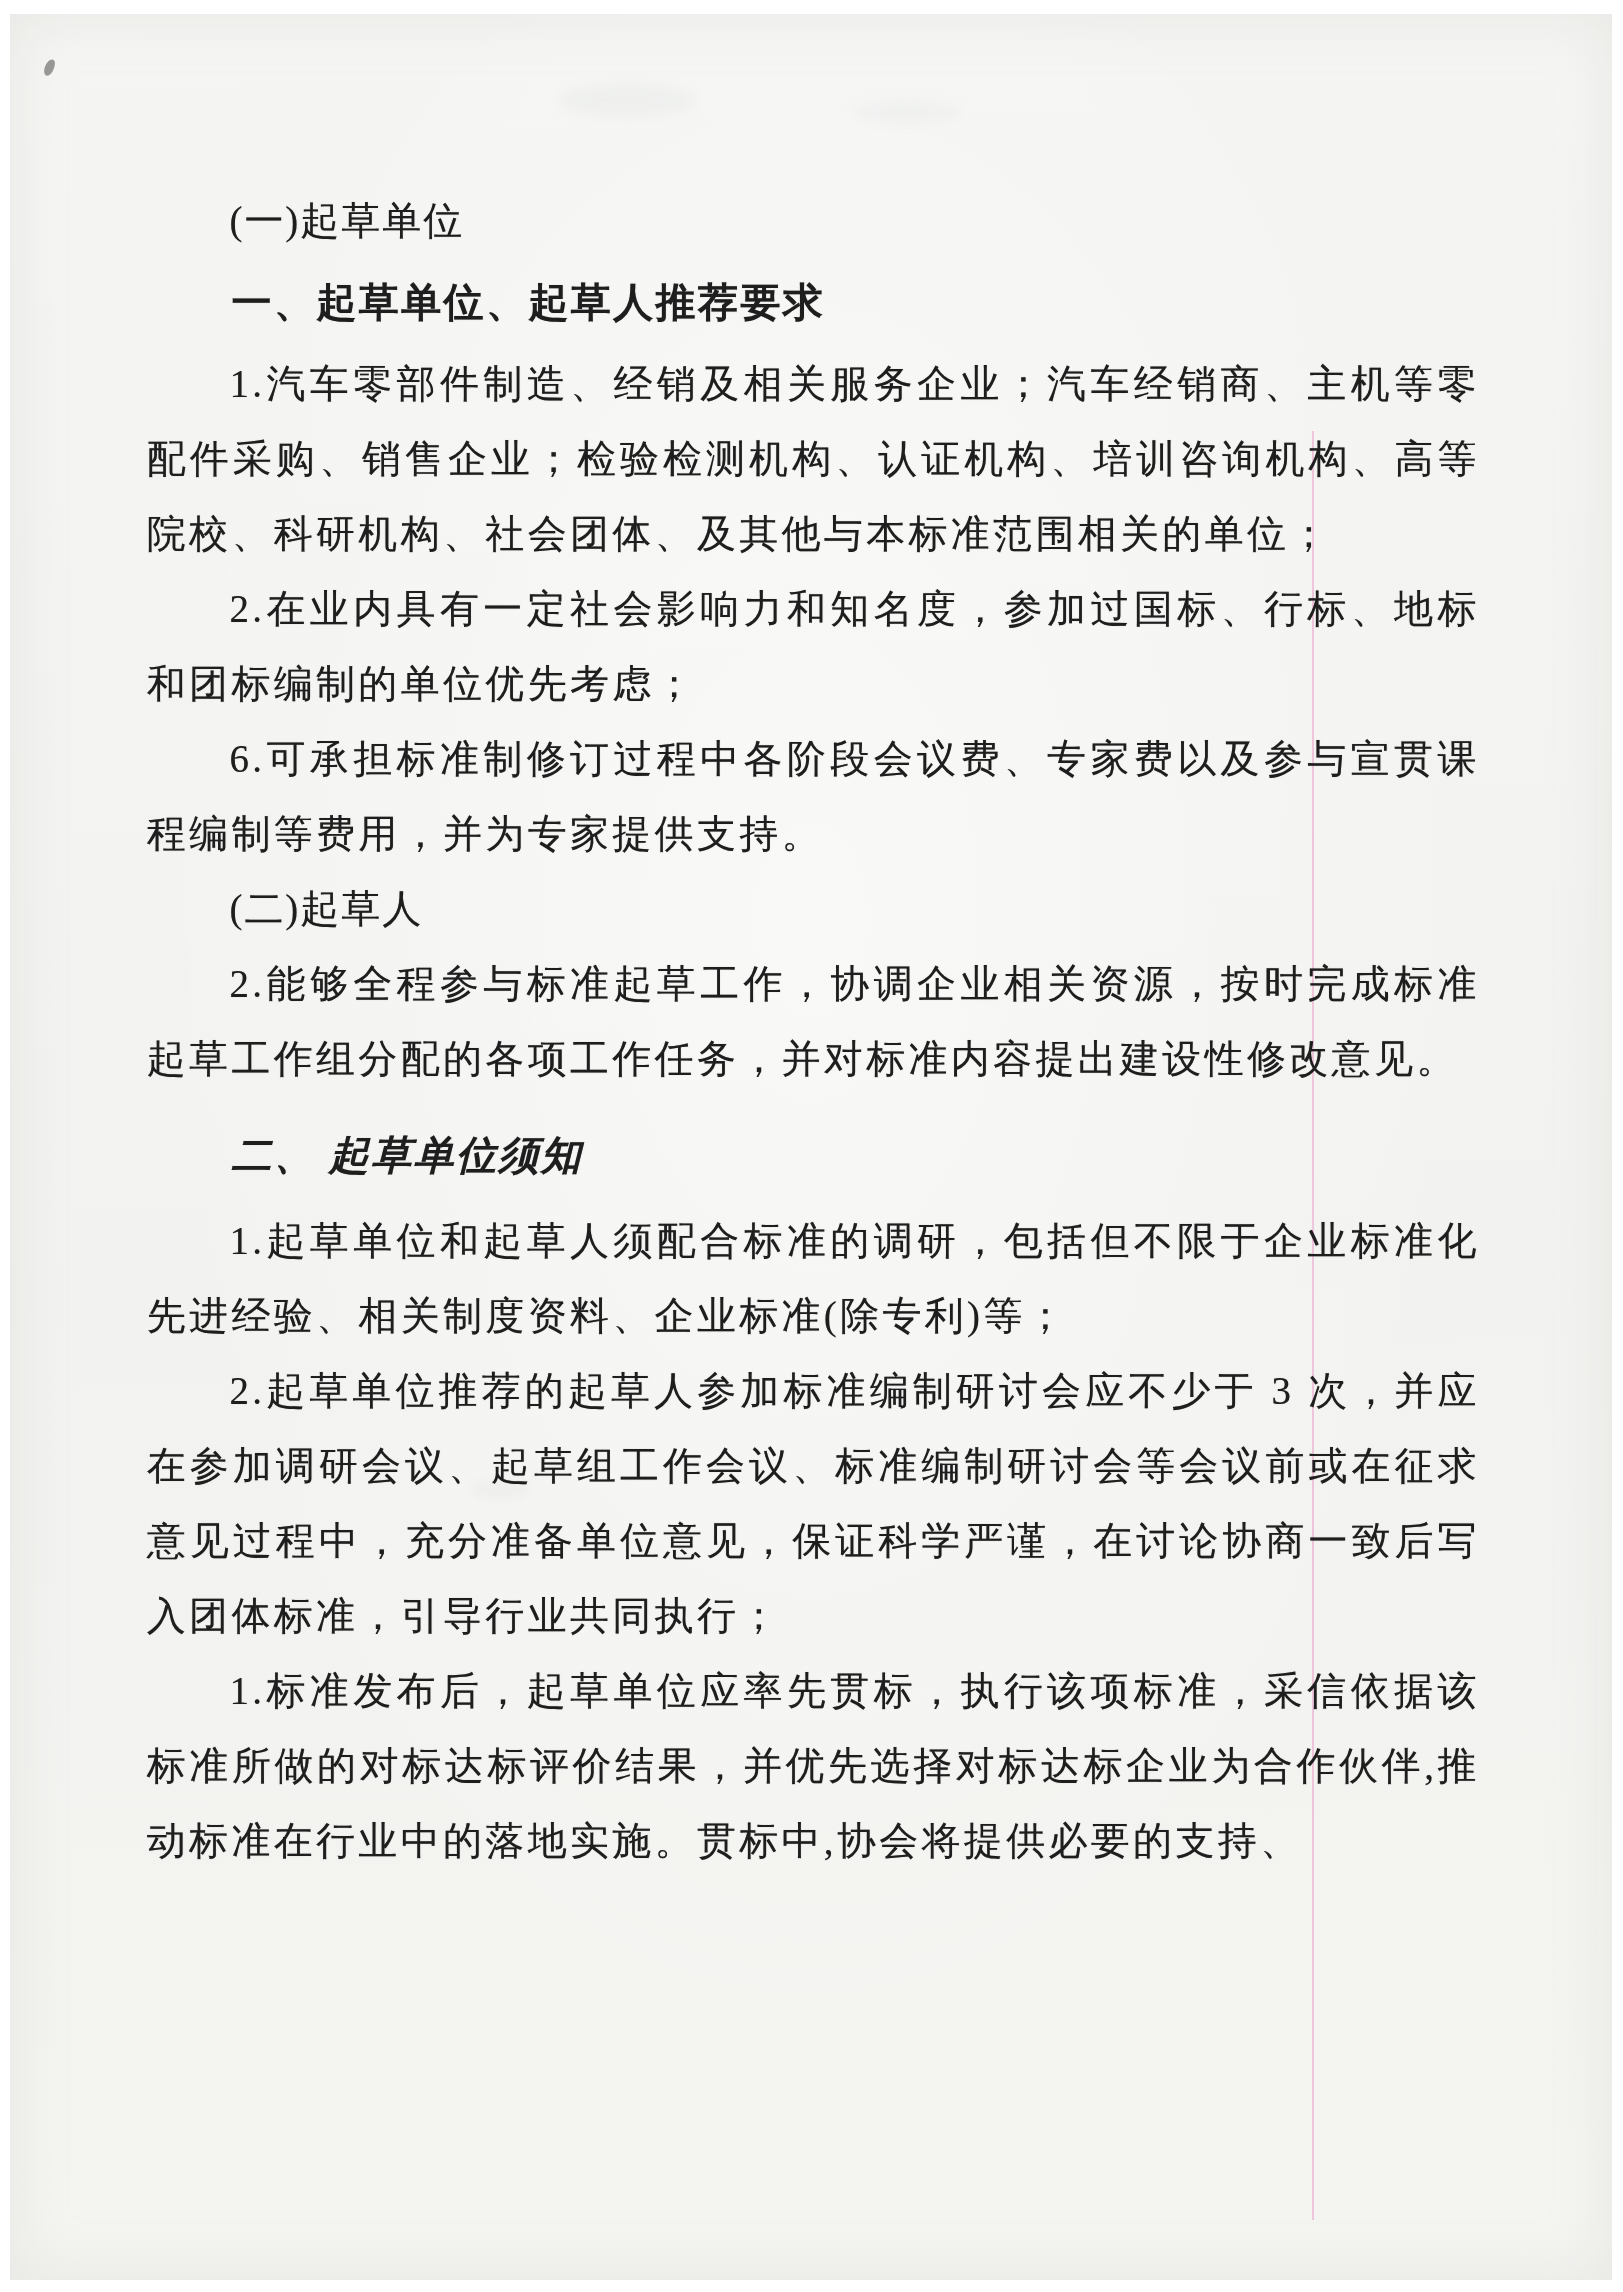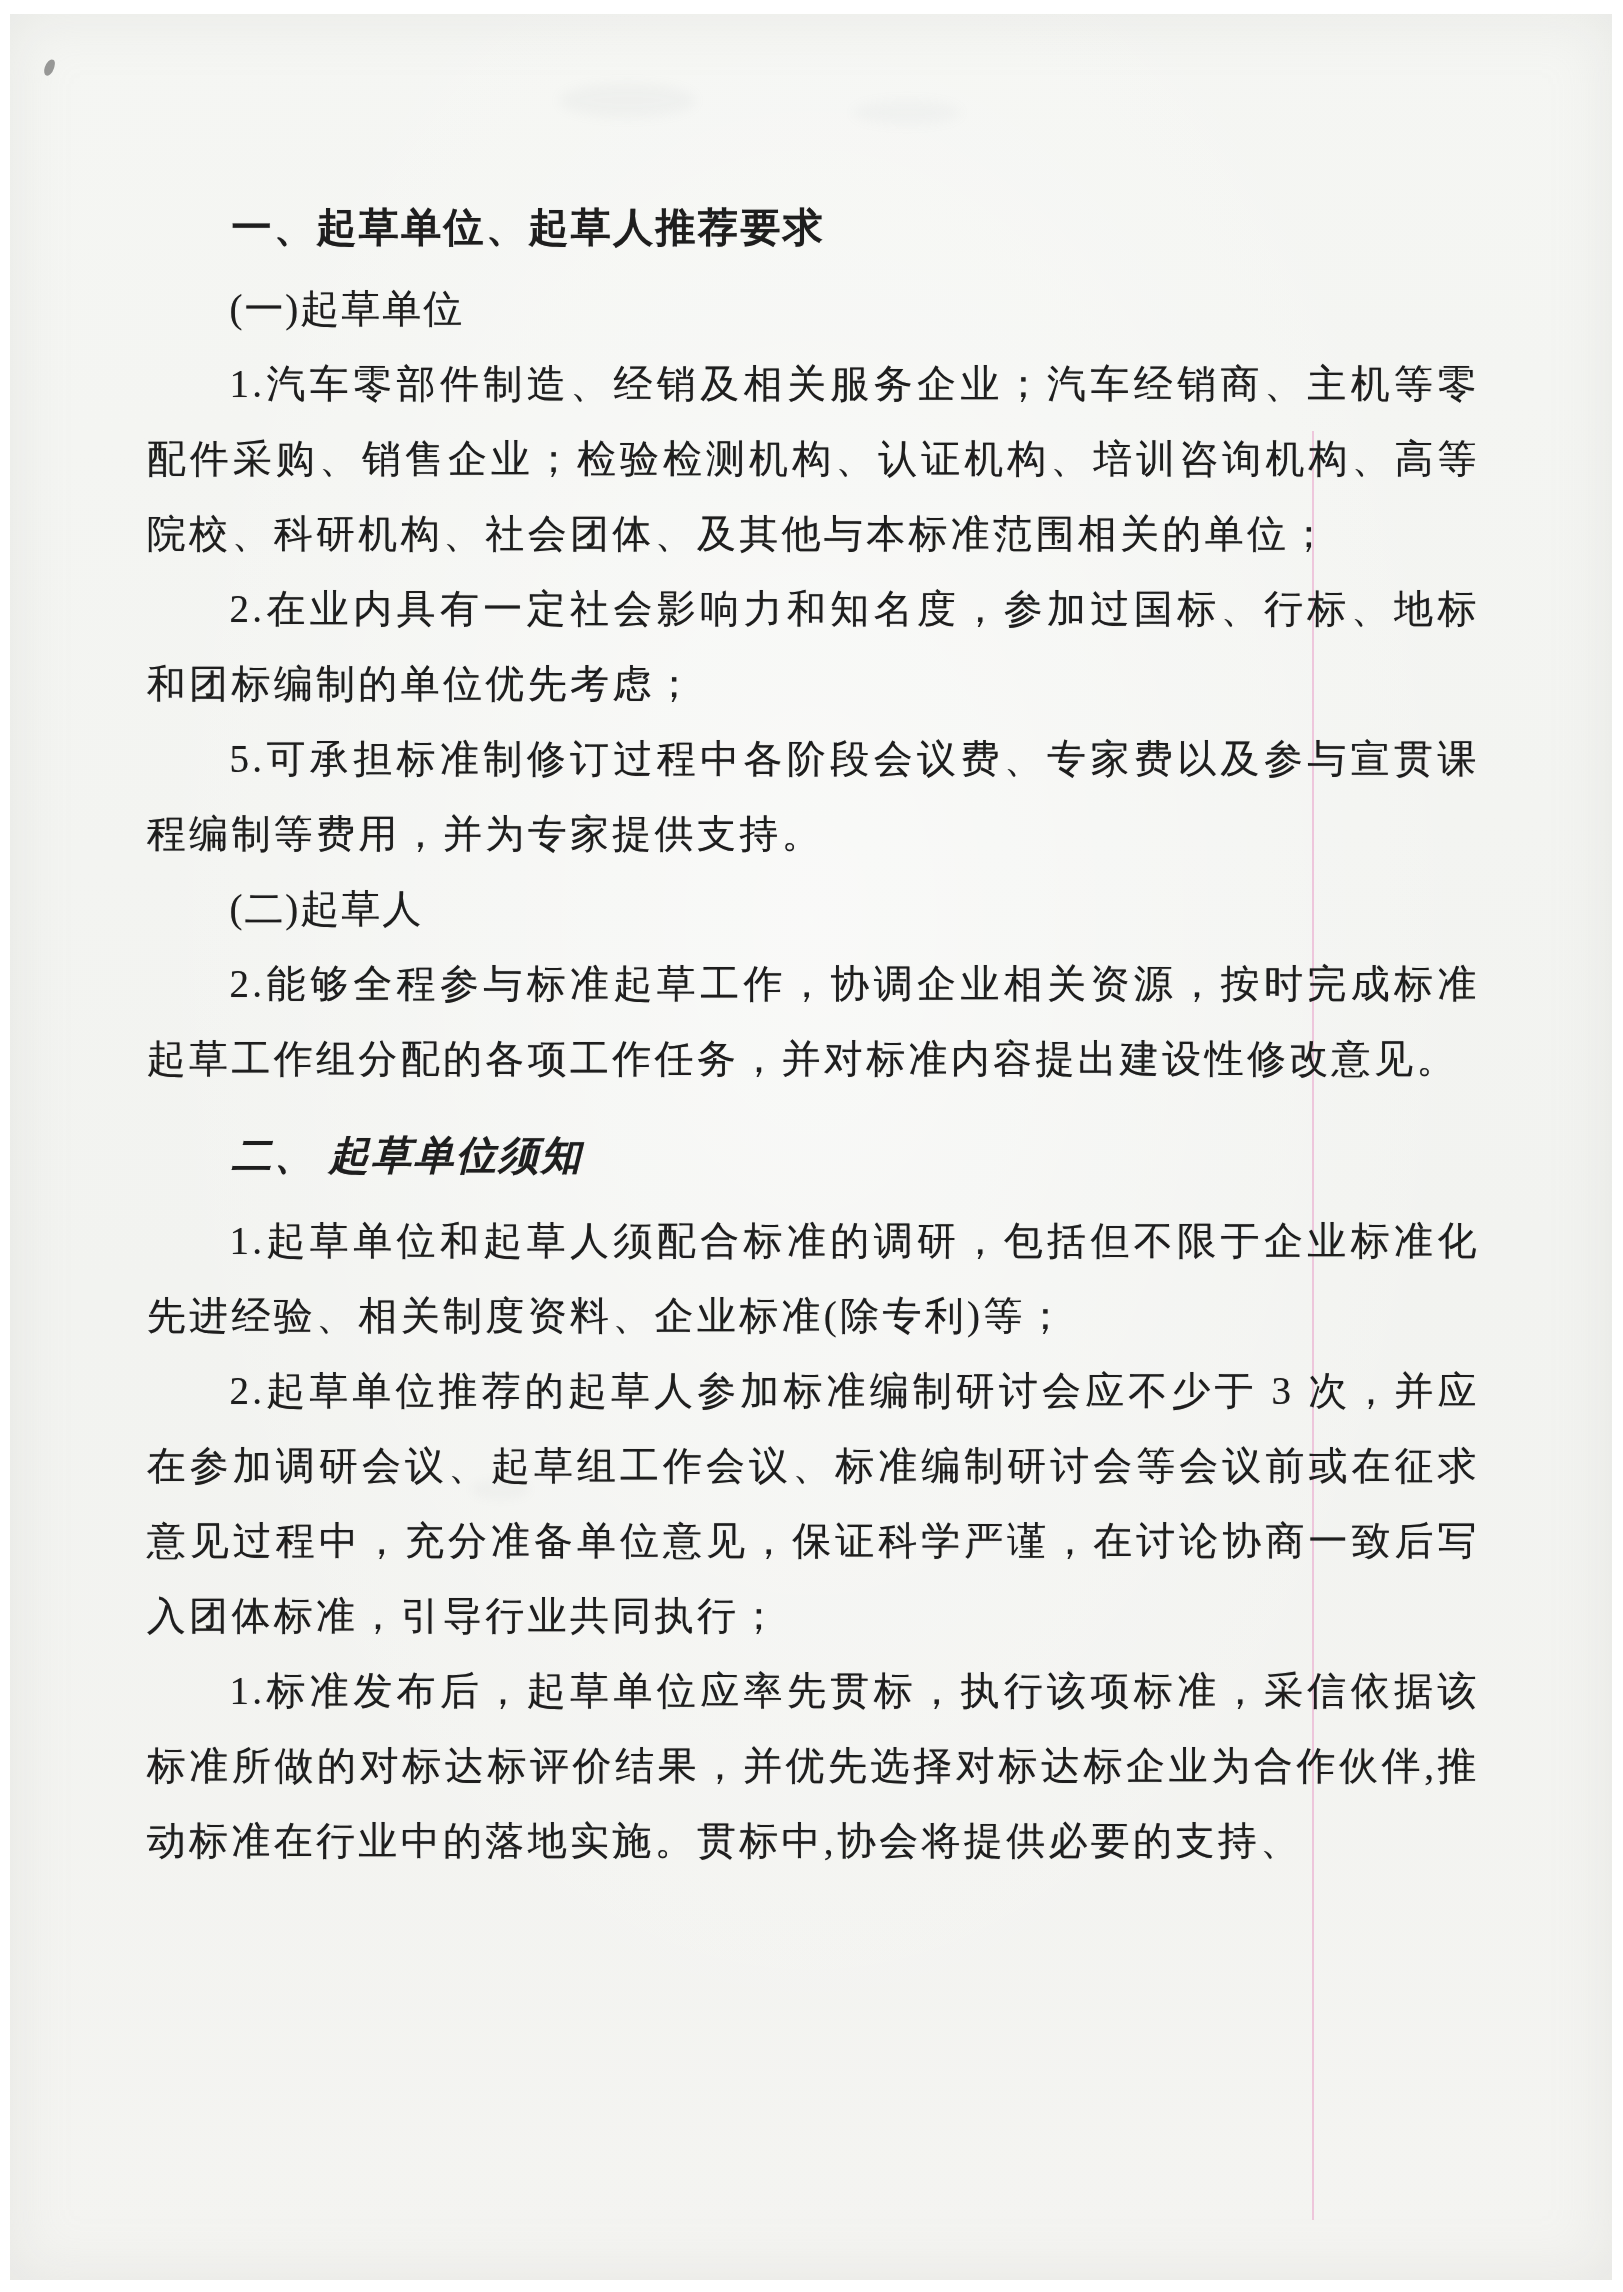--- a/index.html
+++ b/index.html
@@ -110,25 +110,25 @@
 </head>
 <body>
 
 <div class="scan-page">
   <div class="smudge-a"></div>
   <div class="smudge-b"></div>
   <div class="smudge-c"></div>
   <div class="speck-topleft"></div>
   <div class="pink-line"></div>
   <div class="doc-body" style="color: rgb(30, 30, 30);">
+      <div class="block subheading">(一)起草单位</div>
       <div class="block heading first">一、起草单位、起草人推荐要求</div>
-      <div class="block subheading">(一)起草单位</div>
       <div class="block paragraph">1.汽车零部件制造、经销及相关服务企业；汽车经销商、主机等零配件采购、销售企业；检验检测机构、认证机构、培训咨询机构、高等院校、科研机构、社会团体、及其他与本标准范围相关的单位；</div>
       <div class="block paragraph">2.在业内具有一定社会影响力和知名度，参加过国标、行标、地标和团标编制的单位优先考虑；</div>
-      <div class="block paragraph">5.可承担标准制修订过程中各阶段会议费、专家费以及参与宣贯课程编制等费用，并为专家提供支持。</div>
+      <div class="block paragraph">6.可承担标准制修订过程中各阶段会议费、专家费以及参与宣贯课程编制等费用，并为专家提供支持。</div>
       <div class="block subheading">(二)起草人</div>
       <div class="block paragraph">2.能够全程参与标准起草工作，协调企业相关资源，按时完成标准起草工作组分配的各项工作任务，并对标准内容提出建设性修改意见。</div>
       <div class="block heading second">二、 起草单位须知</div>
       <div class="block paragraph">1.起草单位和起草人须配合标准的调研，包括但不限于企业标准化先进经验、相关制度资料、企业标准(除专利)等；</div>
       <div class="block paragraph">2.起草单位推荐的起草人参加标准编制研讨会应不少于 3 次，并应在参加调研会议、起草组工作会议、标准编制研讨会等会议前或在征求意见过程中，充分准备单位意见，保证科学严谨，在讨论协商一致后写入团体标准，引导行业共同执行；</div>
       <div class="block paragraph">1.标准发布后，起草单位应率先贯标，执行该项标准，采信依据该标准所做的对标达标评价结果，并优先选择对标达标企业为合作伙伴,推动标准在行业中的落地实施。贯标中,协会将提供必要的支持、</div>
     </div>
 </div>
 
 

